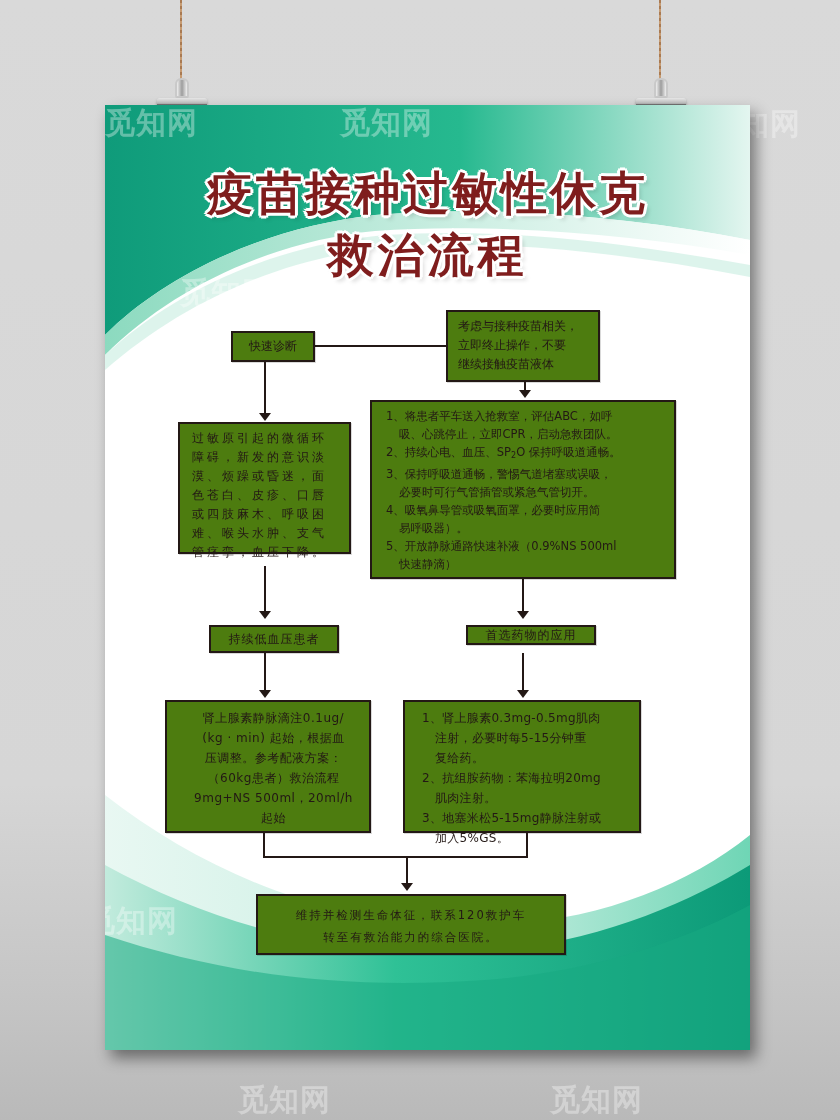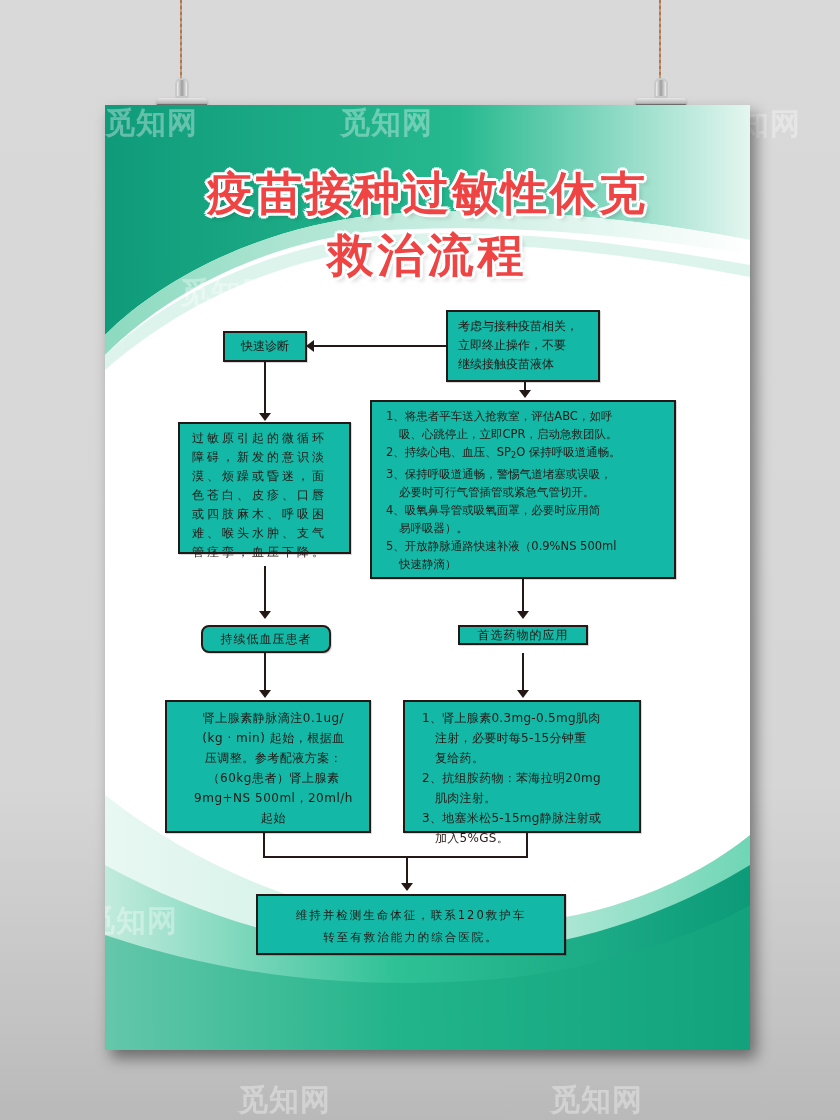--- a/index.html
+++ b/index.html
@@ -49,41 +49,41 @@
     width: 645px; height: 945px;
     background: #ffffff;
     overflow: hidden;
     box-shadow: 6px 8px 14px rgba(0,0,0,0.45);
   }
   .poster svg.bg { position: absolute; left: 0; top: 0; }
   .title {
     position: absolute;
     left: 0; width: 645px;
     text-align: center;
-    color: #ef4444;
+    color: #7f1d1d;
     font-weight: bold;
     font-family: "DejaVu Sans", sans-serif;
     text-shadow:
       3px 0 0 #fff, -3px 0 0 #fff, 0 3px 0 #fff, 0 -3px 0 #fff,
       2px 2px 0 #fff, -2px -2px 0 #fff, 2px -2px 0 #fff, -2px 2px 0 #fff,
       4px 4px 4px rgba(0,0,0,0.15);
   }
   .title.l1 { top: 58px; font-size: 46px; letter-spacing: 3px; }
   .title.l2 { top: 120px; font-size: 46px; letter-spacing: 4px; }
 
   .box {
     position: absolute;
-    background: #14b8a6;
+    background: #4d7c0f;
     border: 2px solid #231815;
     color: #231815;
     font-size: 12px;
     line-height: 19px;
     box-shadow: 1px 1px 0 rgba(0,0,0,0.15);
   }
-  .box.center { display: flex; align-items: center; justify-content: center; text-align: right; }
+  .box.center { display: flex; align-items: center; justify-content: center; text-align: right; margin-left: 8px; }
   .box .ln { display: block; white-space: nowrap; }
   .box .ind { padding-left: 13px; }
   .box.symptom { letter-spacing: 3px; }
 
   .line {
     position: absolute;
     background: #231815;
   }
   .arrow-down {
     position: absolute;
@@ -206,39 +206,39 @@
     <span class="ln">5、开放静脉通路快速补液（0.9%NS 500ml</span>
     <span class="ln ind">快速静滴）</span>
   </div>
 
   <div class="line" style="left:159px;top:461px;width:2px;height:45px;"></div>
   <div class="arrow-down" style="left:154px;top:506px;"></div>
 
   <div class="line" style="left:417px;top:474px;width:2px;height:32px;"></div>
   <div class="arrow-down" style="left:412px;top:506px;"></div>
 
-  <div class="box center" style="left:96px;top:520px;width:130px;height:28px;letter-spacing:1px;border-radius:8px;">
+  <div class="box center" style="left:96px;top:520px;width:130px;height:28px;letter-spacing:1px;">
     <span>持续低血压患者</span>
   </div>
 
   <div class="box center" style="left:353px;top:520px;width:130px;height:20px;letter-spacing:1px;">
     <span>首选药物的应用</span>
   </div>
 
   <div class="line" style="left:159px;top:548px;width:2px;height:38px;"></div>
   <div class="arrow-down" style="left:154px;top:585px;"></div>
 
   <div class="line" style="left:417px;top:548px;width:2px;height:38px;"></div>
   <div class="arrow-down" style="left:412px;top:585px;"></div>
 
   <div class="box" style="left:60px;top:595px;width:206px;height:133px;padding:6px 0 0 11px;line-height:20px;letter-spacing:0.5px;text-align:center;">
     <span class="ln">肾上腺素静脉滴注0.1ug/</span>
     <span class="ln">(kg · min) 起始，根据血</span>
     <span class="ln">压调整。参考配液方案：</span>
-    <span class="ln">（60kg患者）肾上腺素</span>
+    <span class="ln">（60kg患者）救治流程</span>
     <span class="ln">9mg+NS 500ml，20ml/h</span>
     <span class="ln">起始</span>
   </div>
 
   <div class="box" style="left:298px;top:595px;width:238px;height:133px;padding:6px 0 0 17px;line-height:20px;letter-spacing:0.3px;">
     <span class="ln">1、肾上腺素0.3mg-0.5mg肌肉</span>
     <span class="ln ind">注射，必要时每5-15分钟重</span>
     <span class="ln ind">复给药。</span>
     <span class="ln">2、抗组胺药物：苯海拉明20mg</span>
     <span class="ln ind">肌肉注射。</span>

